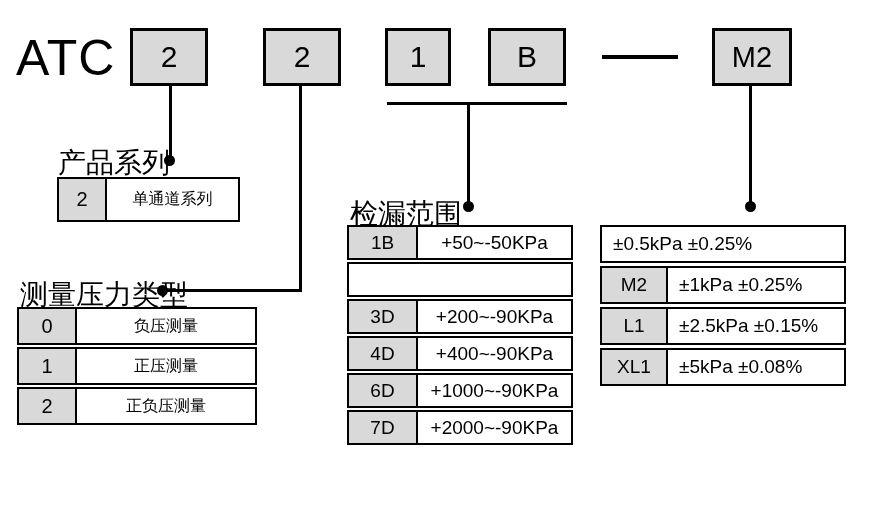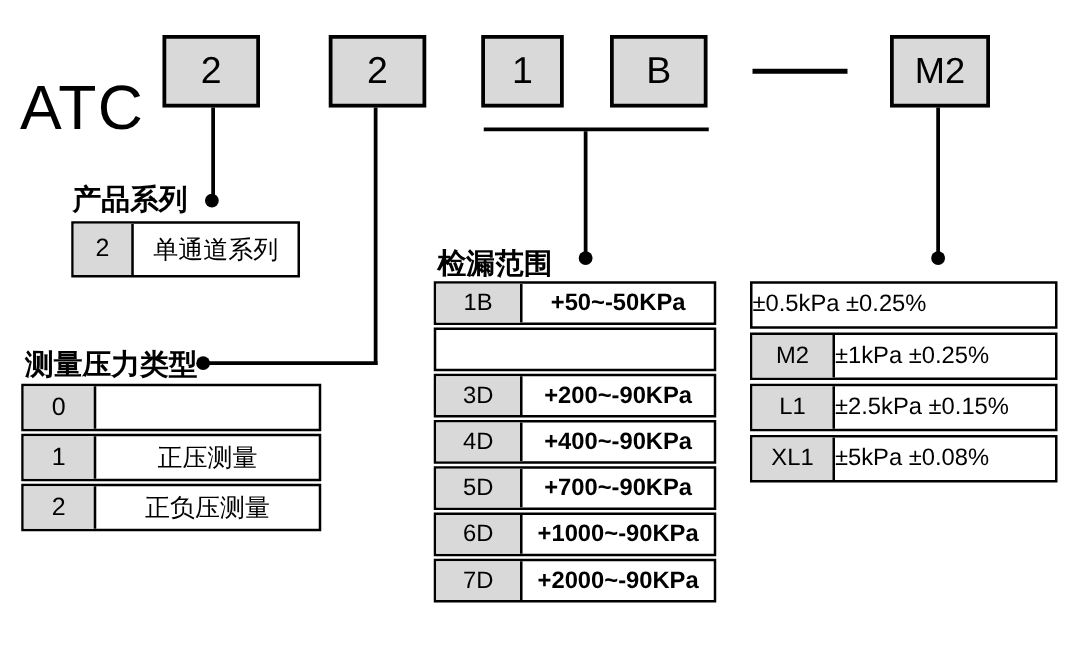--- a/index.html
+++ b/index.html
@@ -9,77 +9,77 @@
     font-family:"Liberation Sans", sans-serif;
     color:#000;
     position:relative;
     overflow:hidden;
   }
   .canvas { position:absolute; left:0; top:0; width:871px; height:517px; }
 
   
   .atc-prefix {
     position:absolute; left:16px; top:28px; height:60px;
-    font-size:50px; line-height:60px; letter-spacing:1px;margin-top:28px;
+    font-size:50px; line-height:60px; letter-spacing:1px;
   }
   .codebox {
     position:absolute; top:28px; height:58px;
     box-sizing:border-box; border:3px solid #000; background:#d9d9d9;
     display:flex; align-items:center; justify-content:center;
     font-size:30px;
   }
   .box-1 { left:130px; width:78px; }
   .box-2 { left:263px; width:78px; }
   .box-3 { left:385px; width:66px; }
   .box-4 { left:488px; width:78px; }
   .box-5 { left:712px; width:80px; font-size:29px; }
   .dash  { position:absolute; left:602px; top:55px; width:76px; height:4px; background:#000; }
 
   
   .line { position:absolute; background:#000; }
   .dot  { position:absolute; width:11px; height:11px; border-radius:50%; background:#000; }
 
   
   .sec-label {
-    position:absolute; font-size:23px; font-weight:700; white-space:nowrap;
+    position:absolute; font-size:28px; font-weight:400; white-space:nowrap;
   }
 
   
   .vtable { position:absolute; }
   .trow {
     display:flex; box-sizing:border-box;
     border:2px solid #000; background:#fff;
   }
   .tcode {
     box-sizing:border-box; border-right:2px solid #000; background:#d9d9d9;
     display:flex; align-items:center; justify-content:center;
     font-size:20px; flex:0 0 auto;
   }
   .tval {
     flex:1; display:flex; align-items:center; justify-content:center;
-    font-size:20px; white-space:nowrap;
+    font-size:16px; white-space:nowrap;
   }
 
   #tbl-product { left:57px; top:177px; width:183px; }
   #tbl-product .trow { height:45px; }
   #tbl-product .tcode { width:48px; }
 
   #tbl-ptype { left:17px; top:307px; width:240px; }
   #tbl-ptype .trow { height:38px; margin-bottom:2px; }
   #tbl-ptype .tcode { width:58px; }
 
   #tbl-range { left:347px; top:225px; width:226px; }
   #tbl-range .trow { height:35px; margin-bottom:2px; }
   #tbl-range .tcode { width:69px; font-size:19px; }
-  #tbl-range .tval { font-size:19px;font-weight:bold; }
+  #tbl-range .tval { font-size:19px; }
 
   #tbl-leak { left:600px; top:225px; width:246px; }
   #tbl-leak .trow { height:38px; margin-bottom:3px; }
   #tbl-leak .tcode { width:66px; font-size:19px; }
-  #tbl-leak .tval { font-size:19px; justify-content:flex-start; }
+  #tbl-leak .tval { font-size:19px; justify-content:flex-start; padding-left:11px; }
 </style>
 </head>
 <body>
 
 <div class="canvas">
 
   <div class="atc-prefix">ATC</div>
   <div class="codebox box-1">2</div>
   <div class="codebox box-2">2</div>
   <div class="codebox box-3">1</div>
@@ -108,20 +108,21 @@
   <div class="vtable" id="tbl-product">
     <div class="trow">
       <div class="tcode">2</div>
       <div class="tval">单通道系列</div>
     </div>
   </div>
 
   <div class="vtable" id="tbl-ptype">
     <div class="trow">
       <div class="tcode">0</div>
+      <div class="tval">负压测量</div>
     </div>
     <div class="trow">
       <div class="tcode">1</div>
       <div class="tval">正压测量</div>
     </div>
     <div class="trow">
       <div class="tcode">2</div>
       <div class="tval">正负压测量</div>
     </div>
   </div>
@@ -133,24 +134,20 @@
     </div>
     <div class="trow">
     </div>
     <div class="trow">
       <div class="tcode">3D</div>
       <div class="tval">+200~-90KPa</div>
     </div>
     <div class="trow">
       <div class="tcode">4D</div>
       <div class="tval">+400~-90KPa</div>
-    </div>
-    <div class="trow">
-      <div class="tcode">5D</div>
-      <div class="tval">+700~-90KPa</div>
     </div>
     <div class="trow">
       <div class="tcode">6D</div>
       <div class="tval">+1000~-90KPa</div>
     </div>
     <div class="trow">
       <div class="tcode">7D</div>
       <div class="tval">+2000~-90KPa</div>
     </div>
   </div>

